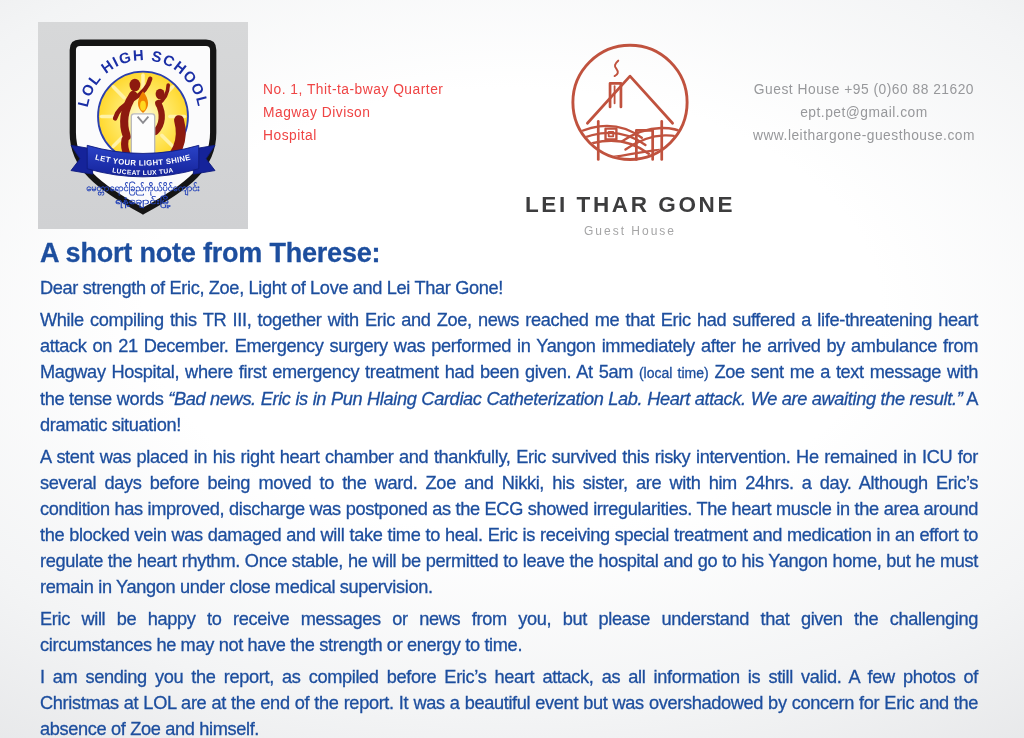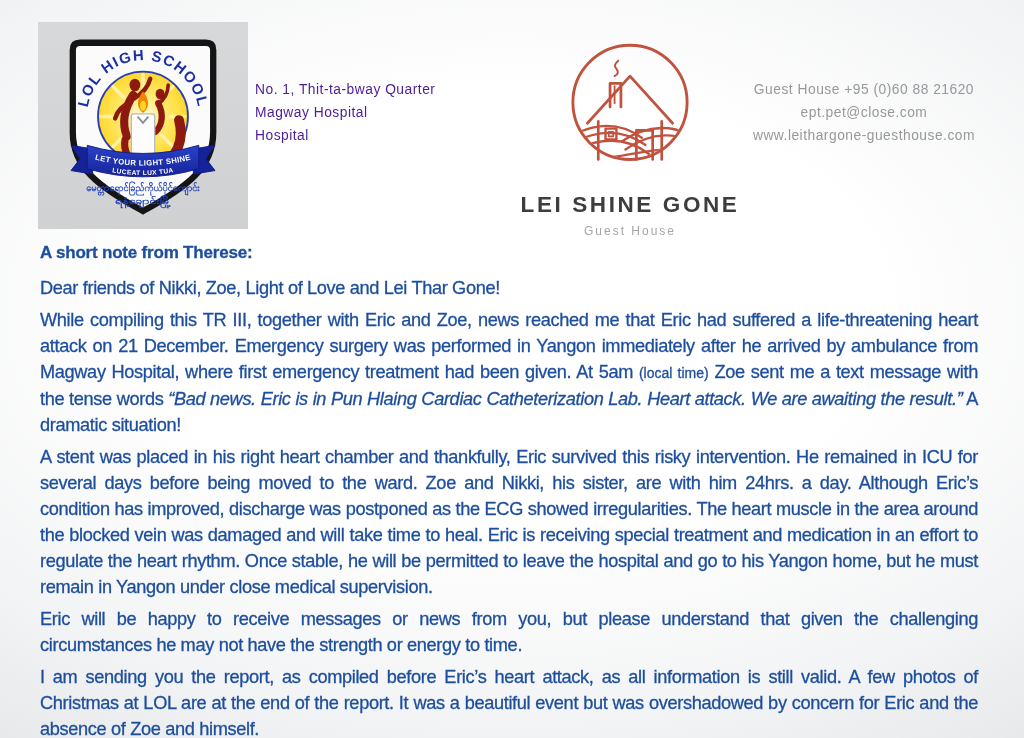--- a/index.html
+++ b/index.html
@@ -9,23 +9,23 @@
     background: radial-gradient(120% 100% at 50% 42%, #ffffff 30%, #f3f4f5 55%, #e2e3e5 80%, #d2d3d6 100%);
     position:relative;
   }
   
   .logo-box{
     position:absolute; left:38px; top:22px; width:210px; height:207px;
     background:linear-gradient(180deg,#d7d8d9 0%,#d0d1d3 100%);
     display:flex; align-items:center; justify-content:center;
   }
   .addr{
-    position:absolute; left:255px; top:78px;
+    position:absolute; left:263px; top:78px;
     font-size:13.8px; line-height:23.2px; letter-spacing:.5px;
-    color:#4c1d95;
+    color:#ef4444;
   }
   .contact{
     position:absolute; right:49px; top:78px; text-align:center;
     font-size:13.8px; line-height:23.2px; letter-spacing:.5px;
     color:#97989b;
   }
   .gh{
     position:absolute; left:518px; top:30px; width:224px; text-align:center;
   }
   .gh svg{ display:block; margin:4px auto 0; }
@@ -38,21 +38,21 @@
     font-size:12px; letter-spacing:2px; color:#a5a5a6;
   }
   
   .letter{
     position:absolute; left:40px; top:240px; width:938px;
     color:#1d4e9e;
     font-size:18.2px; line-height:26px; letter-spacing:-.35px;
     -webkit-text-stroke:.3px currentColor;
   }
   .letter .heading{
-    font-size:17px; font-weight:700; margin-bottom:9px; letter-spacing:-.2px;
+    font-size:27px; font-weight:700; margin-bottom:9px; letter-spacing:-.2px;
   }
   .letter p{ text-align:justify; margin-bottom:6px; }
   .letter p:last-child{ margin-bottom:0; }
   .letter .sal{ text-align:left; }
   .small-inline{ font-size:14px; letter-spacing:0; }
   .quote-inline{ font-style:italic; }
   
   svg text{ font-family:"Liberation Sans", sans-serif; }
 </style>
 </head>
@@ -124,21 +124,21 @@
       </text>
     </g>
 
     <text x="100" y="175" text-anchor="middle" font-size="11" font-weight="bold" fill="#2443b8" textLength="126" lengthAdjust="spacingAndGlyphs">မေတ္တာရောင်ခြည်ကိုယ်ပိုင်ကျောင်း</text>
     <text x="100" y="189" text-anchor="middle" font-size="10" font-weight="bold" fill="#2443b8" textLength="62" lengthAdjust="spacingAndGlyphs">ရနံ့ချောင်းမြို့</text>
   </svg>
 </div>
 
 <div class="addr">
   <div>No. 1, Thit-ta-bway Quarter</div>
-  <div>Magway Hospital</div>
+  <div>Magway Divison</div>
   <div>Hospital</div>
 </div>
 
 <div class="gh">
   <svg width="136" height="144" viewBox="0 0 150 158">
     <defs>
       <clipPath id="circClip">
           <circle cx="75" cy="75" r="61.5"></circle>
         </clipPath>
     </defs>
@@ -164,30 +164,30 @@
       <path d="M8,121 C42,103 70,106 92,122"></path>
       <path d="M6,131 C44,111 74,115 96,132"></path>
       <path d="M66,118 C96,98 126,100 144,114"></path>
       <path d="M70,127 C100,106 130,108 146,122"></path>
       <path d="M12,132 C50,148 95,118 142,130"></path>
       <path d="M16,142 C54,158 98,128 138,140"></path>
       <path d="M24,152 C60,166 102,138 132,150"></path>
       <path d="M36,161 C66,172 104,148 124,158"></path>
     </g>
   </svg>
-  <div class="gh-title">LEI SHINE GONE</div>
+  <div class="gh-title">LEI THAR GONE</div>
   <div class="gh-sub">Guest House</div>
 </div>
 
 <div class="contact">
   <div>Guest House +95 (0)60 88 21620</div>
-  <div>ept.pet@close.com</div>
+  <div>ept.pet@gmail.com</div>
   <div>www.leithargone-guesthouse.com</div>
 </div>
 
 <div class="letter">
   <div class="heading">A short note from Therese:</div>
-  <p class="sal">Dear friends of Nikki, Zoe, Light of Love and Lei Thar Gone!</p>
+  <p class="sal">Dear strength of Eric, Zoe, Light of Love and Lei Thar Gone!</p>
   <p><span>While compiling this TR III, together with Eric and Zoe, news reached me that Eric had suffered a life-threatening heart attack on 21 December. Emergency surgery was performed in Yangon immediately after he arrived by ambulance from Magway Hospital, where first emergency treatment had been given. At 5am </span><span class="small-inline">(local time)</span><span> Zoe sent me a text message with the tense words </span><span class="quote-inline">“Bad news. Eric is in Pun Hlaing Cardiac Catheterization Lab. Heart attack. We are awaiting the result.”</span><span> A dramatic situation!</span></p>
   <p>A stent was placed in his right heart chamber and thankfully, Eric survived this risky intervention. He remained in ICU for several days before being moved to the ward. Zoe and Nikki, his sister, are with him 24hrs. a day. Although Eric’s condition has improved, discharge was postponed as the ECG showed irregularities. The heart muscle in the area around the blocked vein was damaged and will take time to heal. Eric is receiving special treatment and medication in an effort to regulate the heart rhythm. Once stable, he will be permitted to leave the hospital and go to his Yangon home, but he must remain in Yangon under close medical supervision.</p>
   <p>Eric will be happy to receive messages or news from you, but please understand that given the challenging circumstances he may not have the strength or energy to time.</p>
   <p>I am sending you the report, as compiled before Eric’s heart attack, as all information is still valid. A few photos of Christmas at LOL are at the end of the report. It was a beautiful event but was overshadowed by concern for Eric and the absence of Zoe and himself.</p>
 </div>
 
 </body></html>

